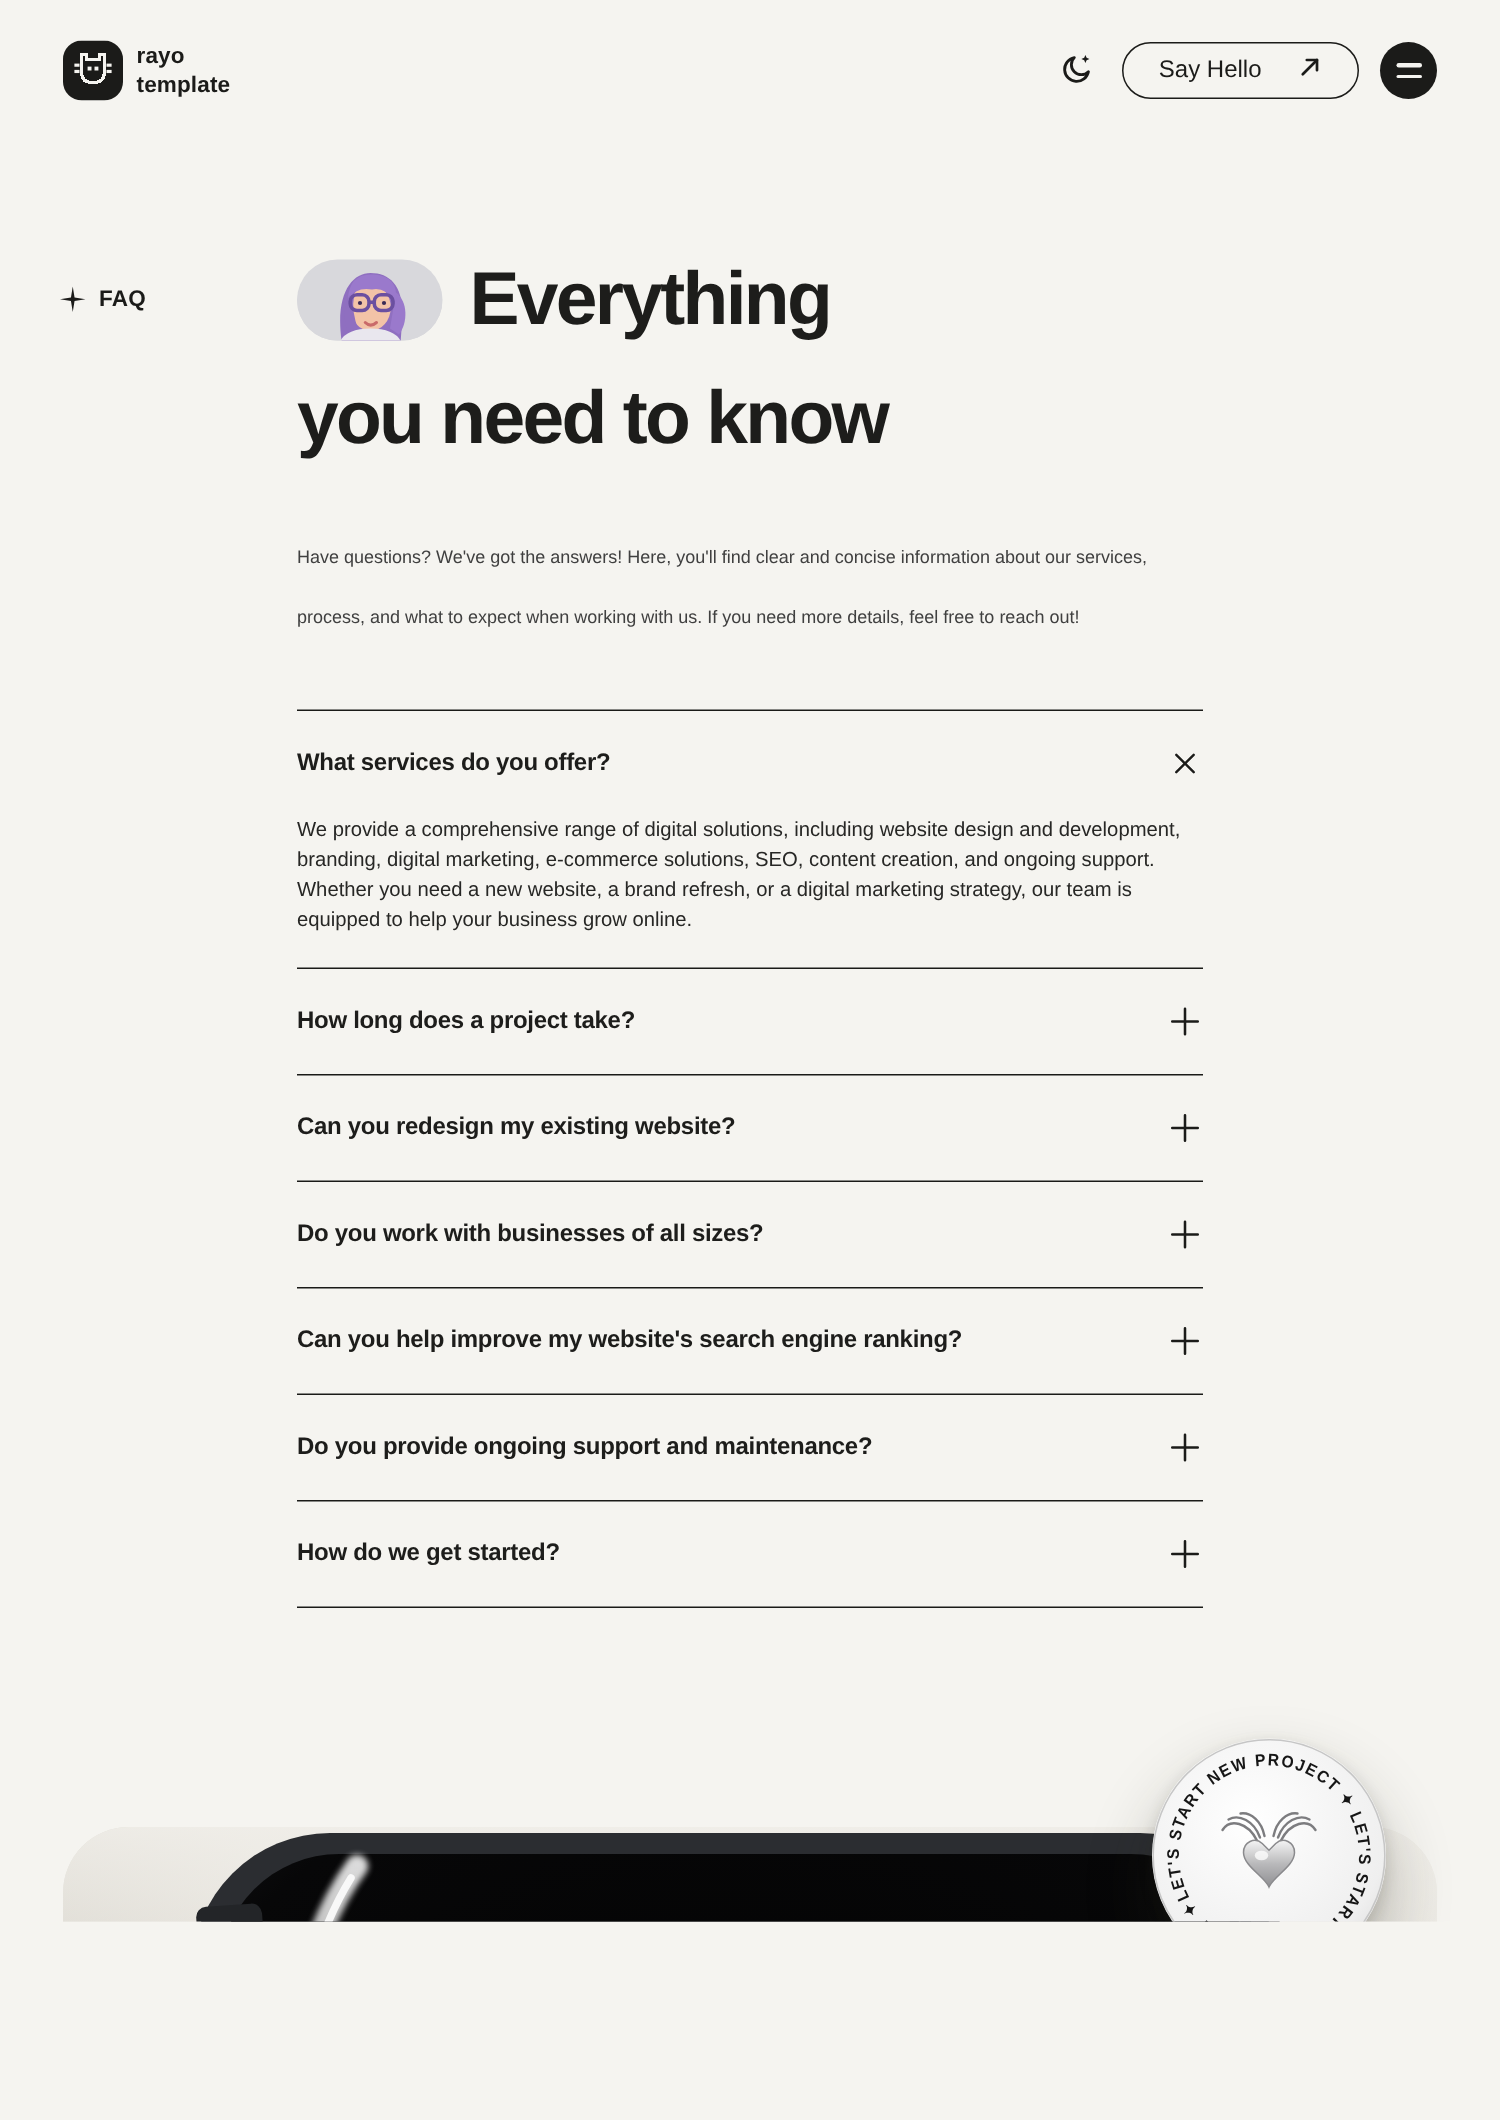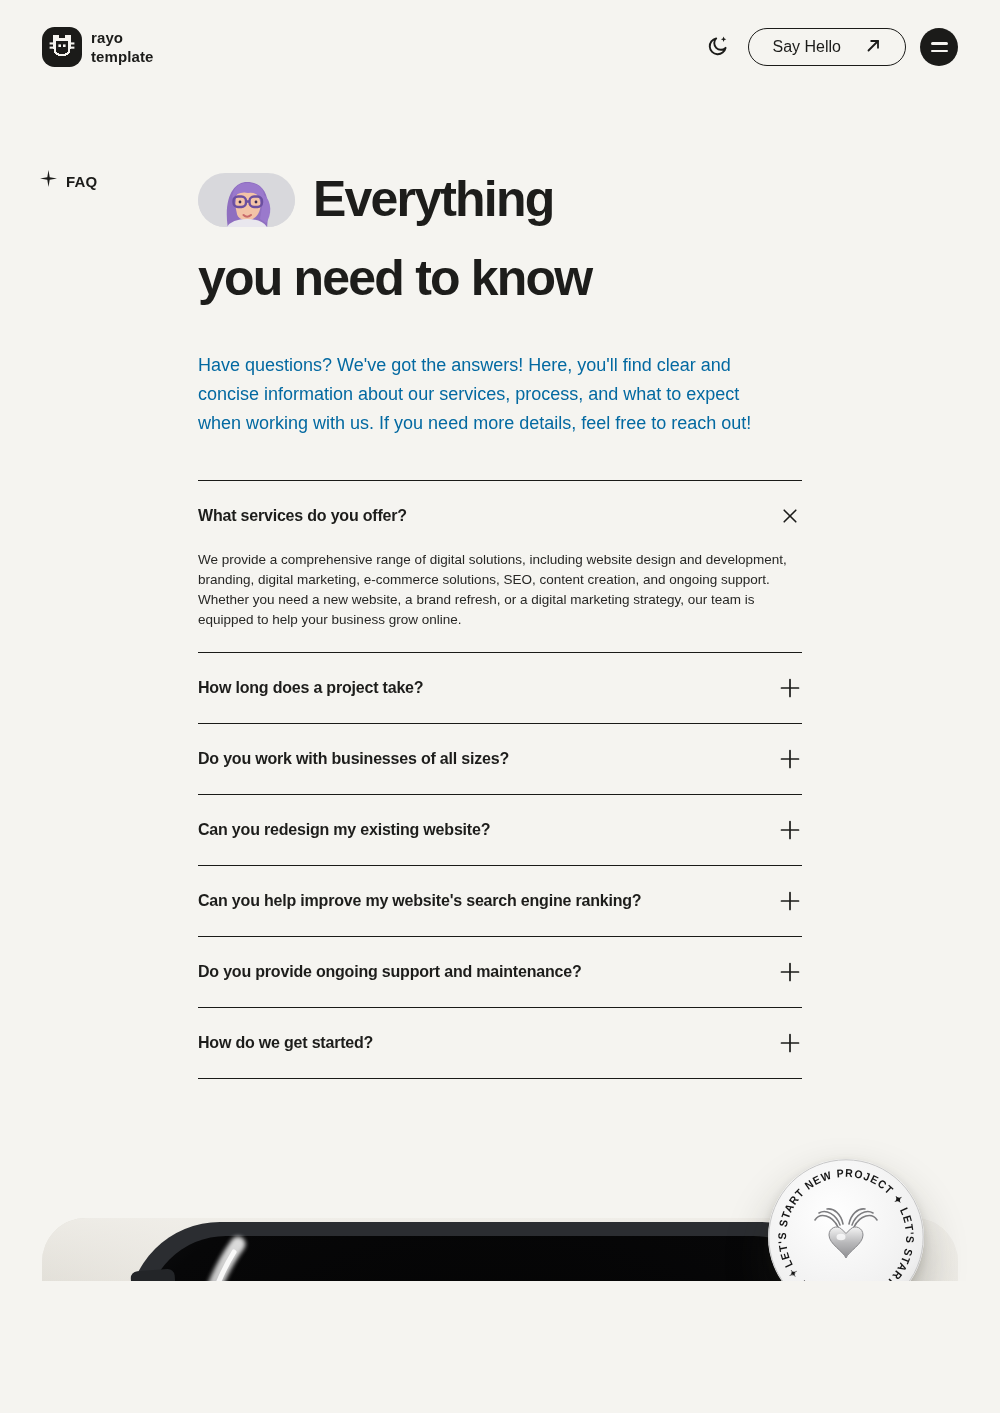--- a/index.html
+++ b/index.html
@@ -12,28 +12,28 @@
   .brand { display:flex; align-items:center; gap:9px; text-decoration:none; color:#1b1b19; cursor:pointer; }
   .brand-logo { width:40px; height:40px; display:block; }
   .brand-text { display:flex; flex-direction:column; font-size:15px; font-weight:700; line-height:19px; letter-spacing:.1px; }
   .header-actions { display:flex; align-items:center; }
   .theme-toggle { background:none; border:none; cursor:pointer; padding:6px; display:flex; margin-right:12px; }
   .say-hello { display:flex; align-items:center; gap:25px; height:38px; padding:0 24px; border:1.5px solid #1b1b19; border-radius:999px; font-size:16px; font-weight:500; color:#1b1b19; text-decoration:none; cursor:pointer; background:transparent; font-family:inherit; }
   .menu-btn { width:38px; height:38px; border-radius:50%; background:#1b1b19; border:none; cursor:pointer; display:flex; flex-direction:column; align-items:center; justify-content:center; gap:5px; margin-left:14px; }
   .menu-btn .bar { width:17px; height:2.6px; border-radius:2px; background:#f5f4f0; }
 
   
-  .eyebrow { position:absolute; left:40px; top:170px; display:flex; align-items:flex-end; gap:9px; font-size:15px; font-weight:600; letter-spacing:.2px; }
+  .eyebrow { position:absolute; left:40px; top:191px; display:flex; align-items:flex-start; gap:9px; font-size:15px; font-weight:600; letter-spacing:.2px; }
 
   
   .main { position:absolute; left:198px; top:160px; width:604px; }
   .hero-title { font-size:50px; line-height:79px; font-weight:700; letter-spacing:-1.8px; color:#1d1d1b; }
   .title-row1 { display:flex; align-items:center; gap:18px; }
   .avatar-pill { width:97px; height:54px; border-radius:27px; overflow:hidden; flex:none; background:#d8d8dc; display:block; }
-  .intro { margin-top:33px; font-size:18px; line-height:29px; max-width:582px; color:#0369a1; }
+  .intro { margin-top:33px; font-size:12px; line-height:40px; max-width:582px; color:#404040; }
 
   
   .faq-list { margin-top:42px; border-top:1.5px solid #1a1a18; }
   .faq-row { border-bottom:1.5px solid #1a1a18; padding:22px 0; cursor:pointer; }
   .faq-head { display:flex; justify-content:space-between; align-items:center; gap:22px; }
   .faq-q { font-size:16px; font-weight:700; line-height:26px; letter-spacing:-.2px; color:#1d1d1b; }
   .icon-slot { flex:none; display:flex; align-items:center; justify-content:center; width:24px; height:24px; }
   .faq-a { margin-top:21px; font-size:13.5px; line-height:20px; color:#272725; max-width:600px; }
 
   
@@ -161,32 +161,32 @@
           <span class="icon-slot">
             <svg width="22" height="22" viewBox="0 0 22 22">
               <path d="M11 2.5 V19.5 M2.5 11 H19.5" stroke="#1b1b19" stroke-width="1.7" stroke-linecap="round"></path>
             </svg>
           </span>
         </div>
       </div>
 
       <div class="faq-row">
         <div class="faq-head">
+          <div class="faq-q">Can you redesign my existing website?</div>
+          <span class="icon-slot">
+            <svg width="22" height="22" viewBox="0 0 22 22">
+              <path d="M11 2.5 V19.5 M2.5 11 H19.5" stroke="#1b1b19" stroke-width="1.7" stroke-linecap="round"></path>
+            </svg>
+          </span>
+        </div>
+      </div>
+
+      <div class="faq-row">
+        <div class="faq-head">
           <div class="faq-q">Do you work with businesses of all sizes?</div>
-          <span class="icon-slot">
-            <svg width="22" height="22" viewBox="0 0 22 22">
-              <path d="M11 2.5 V19.5 M2.5 11 H19.5" stroke="#1b1b19" stroke-width="1.7" stroke-linecap="round"></path>
-            </svg>
-          </span>
-        </div>
-      </div>
-
-      <div class="faq-row">
-        <div class="faq-head">
-          <div class="faq-q">Can you redesign my existing website?</div>
           <span class="icon-slot">
             <svg width="22" height="22" viewBox="0 0 22 22">
               <path d="M11 2.5 V19.5 M2.5 11 H19.5" stroke="#1b1b19" stroke-width="1.7" stroke-linecap="round"></path>
             </svg>
           </span>
         </div>
       </div>
 
       <div class="faq-row">
         <div class="faq-head">

